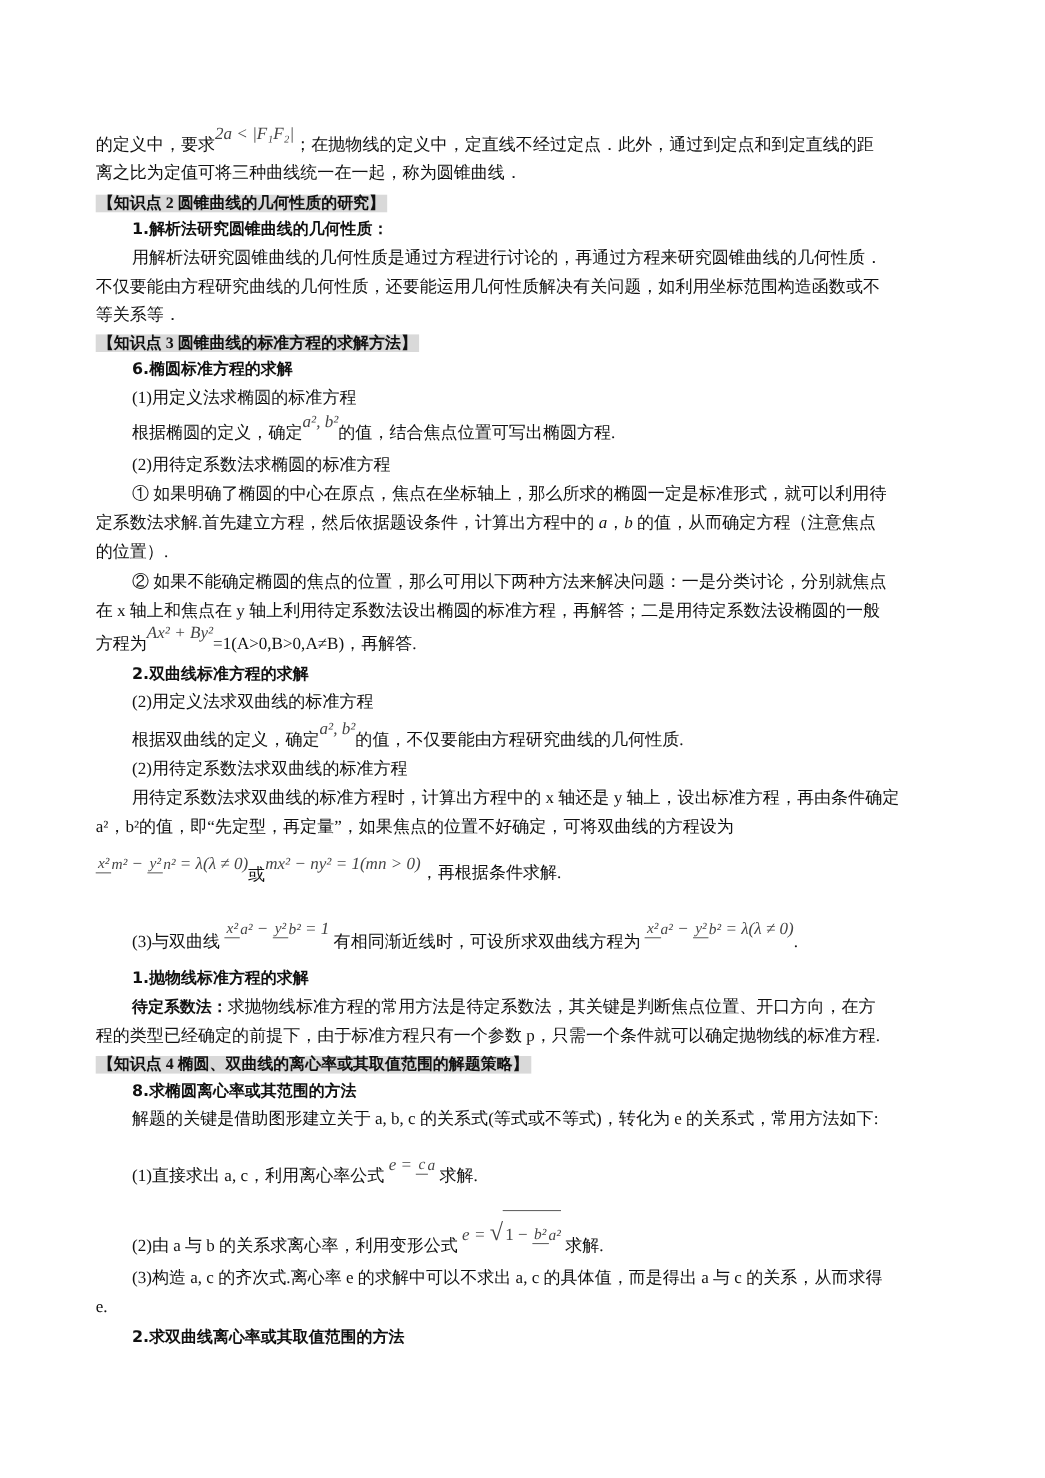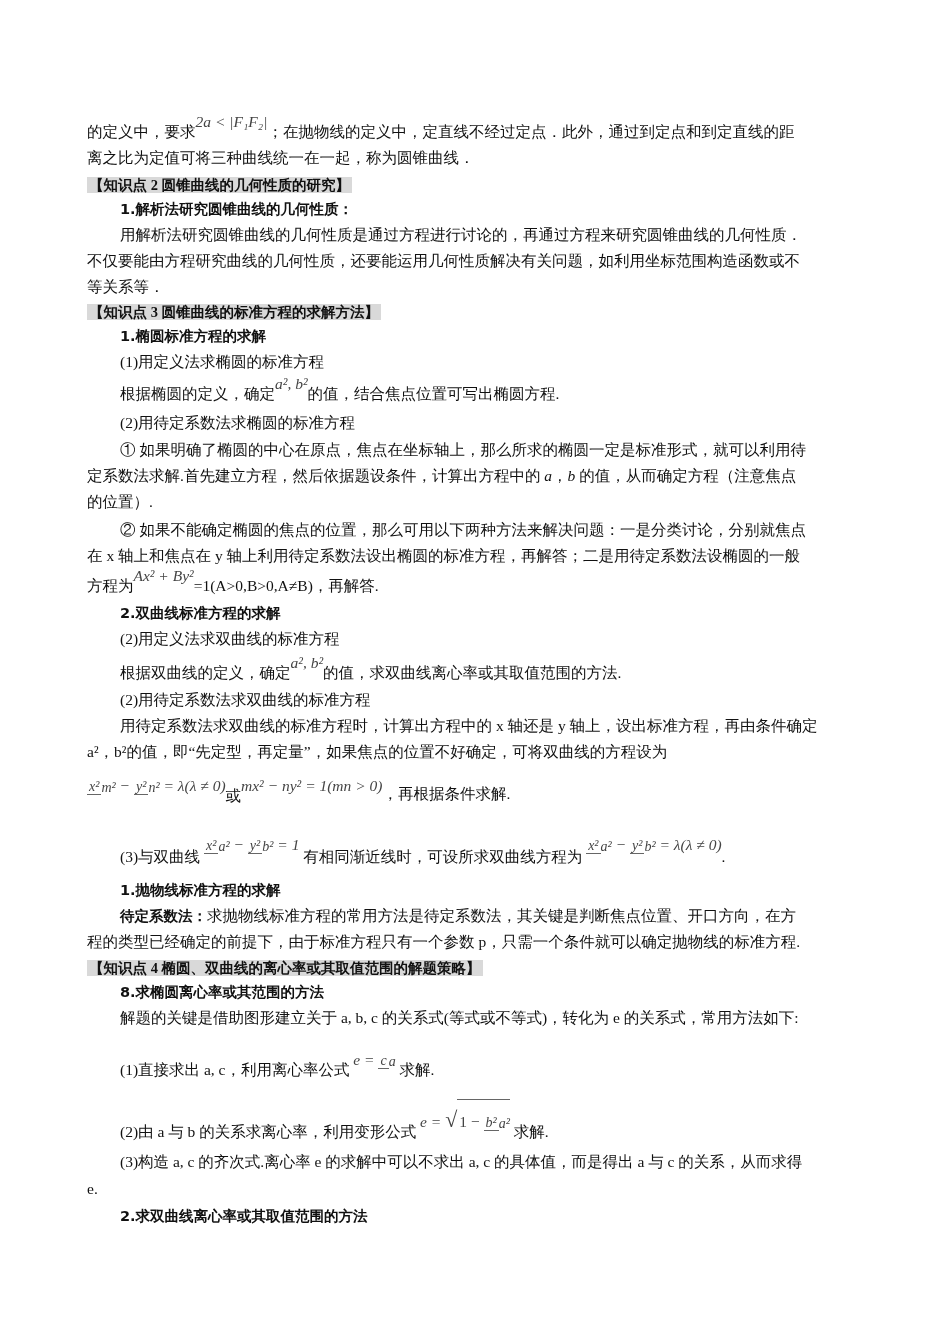--- a/index.html
+++ b/index.html
@@ -33,41 +33,41 @@
   </div>
   <div class="line" style="top:30px">离之比为定值可将三种曲线统一在一起，称为圆锥曲线．</div>
 
   <div class="line" style="top:57px"><span class="hl">【知识点 2  圆锥曲线的几何性质的研究】</span></div>
   <div class="line ind sub" style="top:81px">1.解析法研究圆锥曲线的几何性质：</div>
   <div class="line ind" style="top:107px">用解析法研究圆锥曲线的几何性质是通过方程进行讨论的，再通过方程来研究圆锥曲线的几何性质．</div>
   <div class="line" style="top:133px">不仅要能由方程研究曲线的几何性质，还要能运用几何性质解决有关问题，如利用坐标范围构造函数或不</div>
   <div class="line" style="top:159px">等关系等．</div>
 
   <div class="line" style="top:184px"><span class="hl">【知识点 3  圆锥曲线的标准方程的求解方法】</span></div>
-  <div class="line ind sub" style="top:208px">1.椭圆标准方程的求解</div>
+  <div class="line ind sub" style="top:208px">6.椭圆标准方程的求解</div>
   <div class="line ind" style="top:234px">(1)用定义法求椭圆的标准方程</div>
   <div class="line ind" style="top:266px">
     <span>根据椭圆的定义，确定</span><span class="mathbox raise">a², b²</span><span>的值，结合焦点位置可写出椭圆方程.</span>
   </div>
   <div class="line ind" style="top:295px">(2)用待定系数法求椭圆的标准方程</div>
   <div class="line ind" style="top:322px">① 如果明确了椭圆的中心在原点，焦点在坐标轴上，那么所求的椭圆一定是标准形式，就可以利用待</div>
   <div class="line" style="top:348px">
     <span>定系数法求解.首先建立方程，然后依据题设条件，计算出方程中的 </span><i>a</i><span>，</span><i>b</i><span> 的值，从而确定方程（注意焦点</span>
   </div>
   <div class="line" style="top:374px">的位置）.</div>
   <div class="line ind" style="top:402px">② 如果不能确定椭圆的焦点的位置，那么可用以下两种方法来解决问题：一是分类讨论，分别就焦点</div>
   <div class="line" style="top:428px">在 x 轴上和焦点在 y 轴上利用待定系数法设出椭圆的标准方程，再解答；二是用待定系数法设椭圆的一般</div>
   <div class="line" style="top:458px">
     <span>方程为</span><span class="mathbox raise">Ax² + By²</span><span>=1(A&gt;0,B&gt;0,A≠B)，再解答.</span>
   </div>
 
   <div class="line ind sub" style="top:485px">2.双曲线标准方程的求解</div>
   <div class="line ind" style="top:511px">(2)用定义法求双曲线的标准方程</div>
   <div class="line ind" style="top:545px">
-    <span>根据双曲线的定义，确定</span><span class="mathbox raise">a², b²</span><span>的值，求双曲线离心率或其取值范围的方法.</span>
+    <span>根据双曲线的定义，确定</span><span class="mathbox raise">a², b²</span><span>的值，不仅要能由方程研究曲线的几何性质.</span>
   </div>
   <div class="line ind" style="top:572px">(2)用待定系数法求双曲线的标准方程</div>
   <div class="line ind" style="top:598px">用待定系数法求双曲线的标准方程时，计算出方程中的 x 轴还是 y 轴上，设出标准方程，再由条件确定</div>
   <div class="line" style="top:624px">a²，b²的值，即“先定型，再定量”，如果焦点的位置不好确定，可将双曲线的方程设为</div>
 
   <div class="line" style="top:650px; line-height:36px">
     <span class="frac">
         <span class="n">x²</span>
         <span>m²</span>
       </span>

